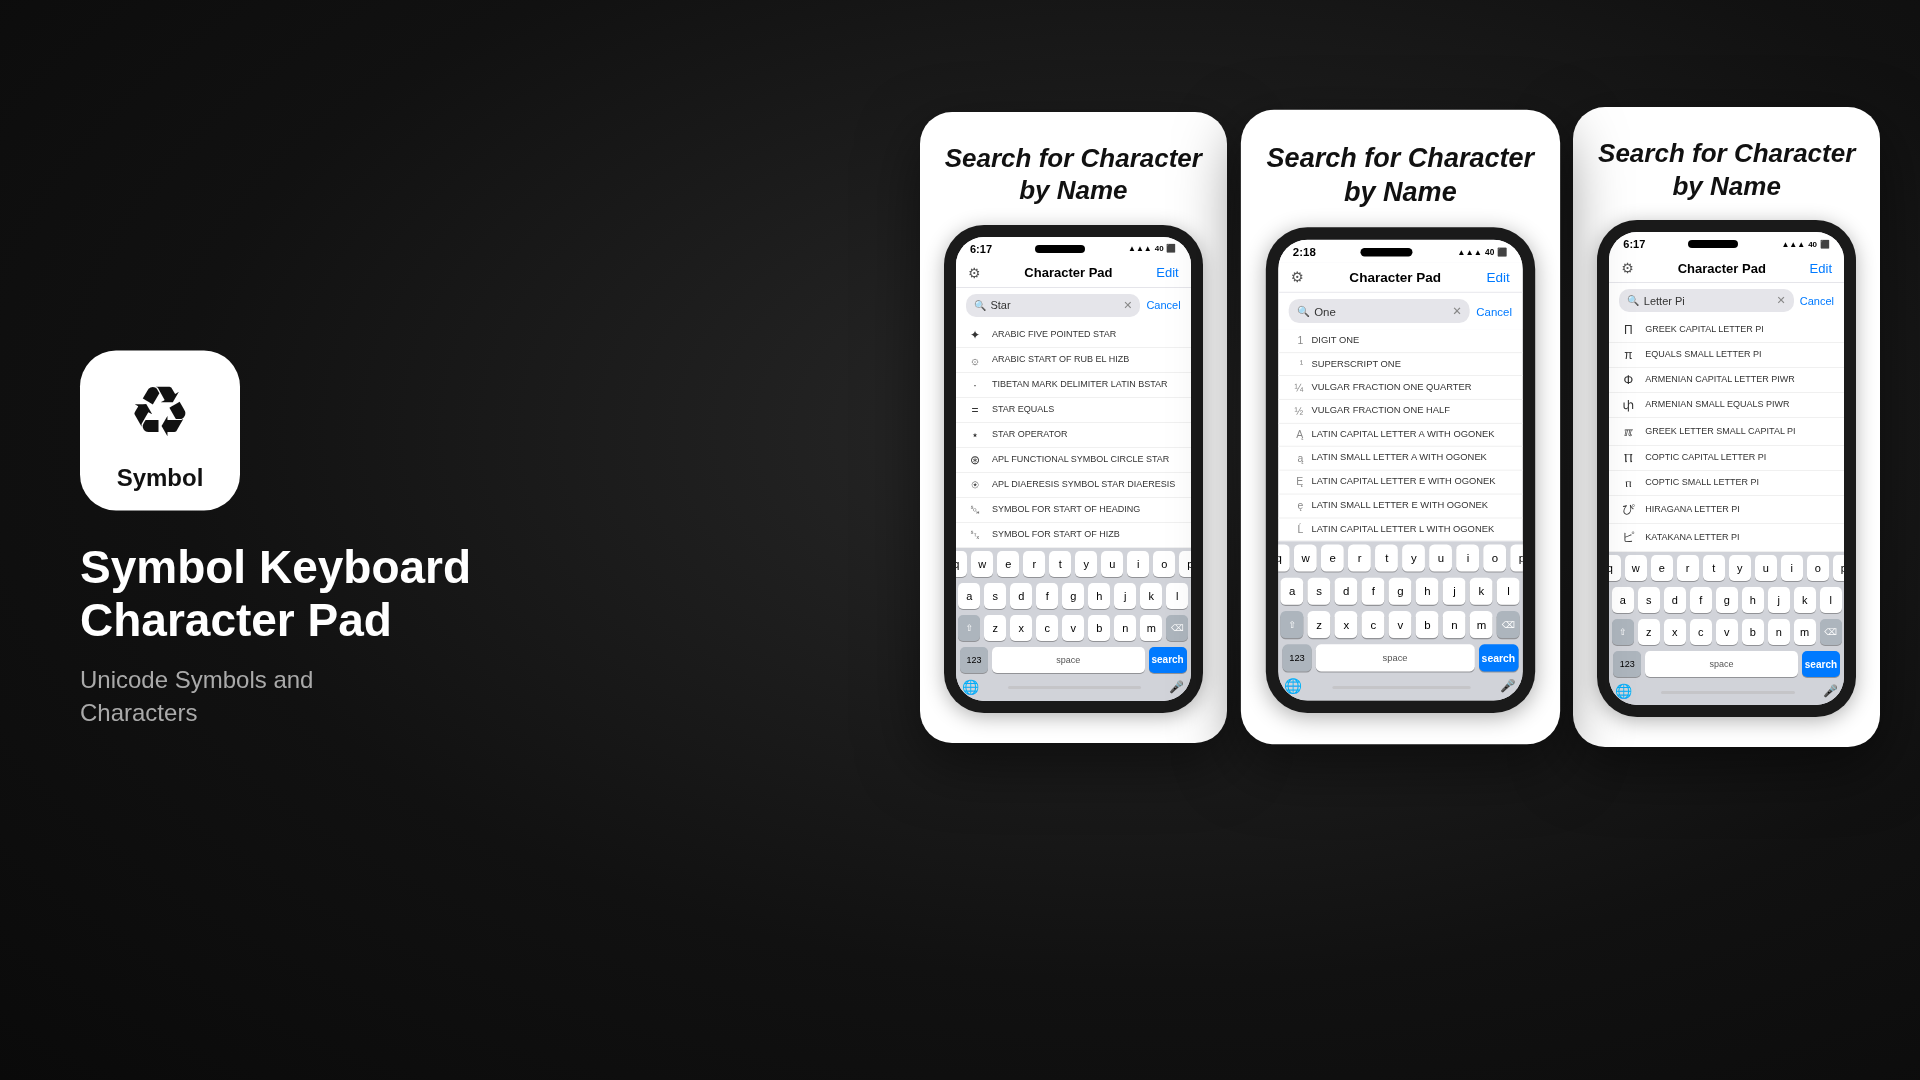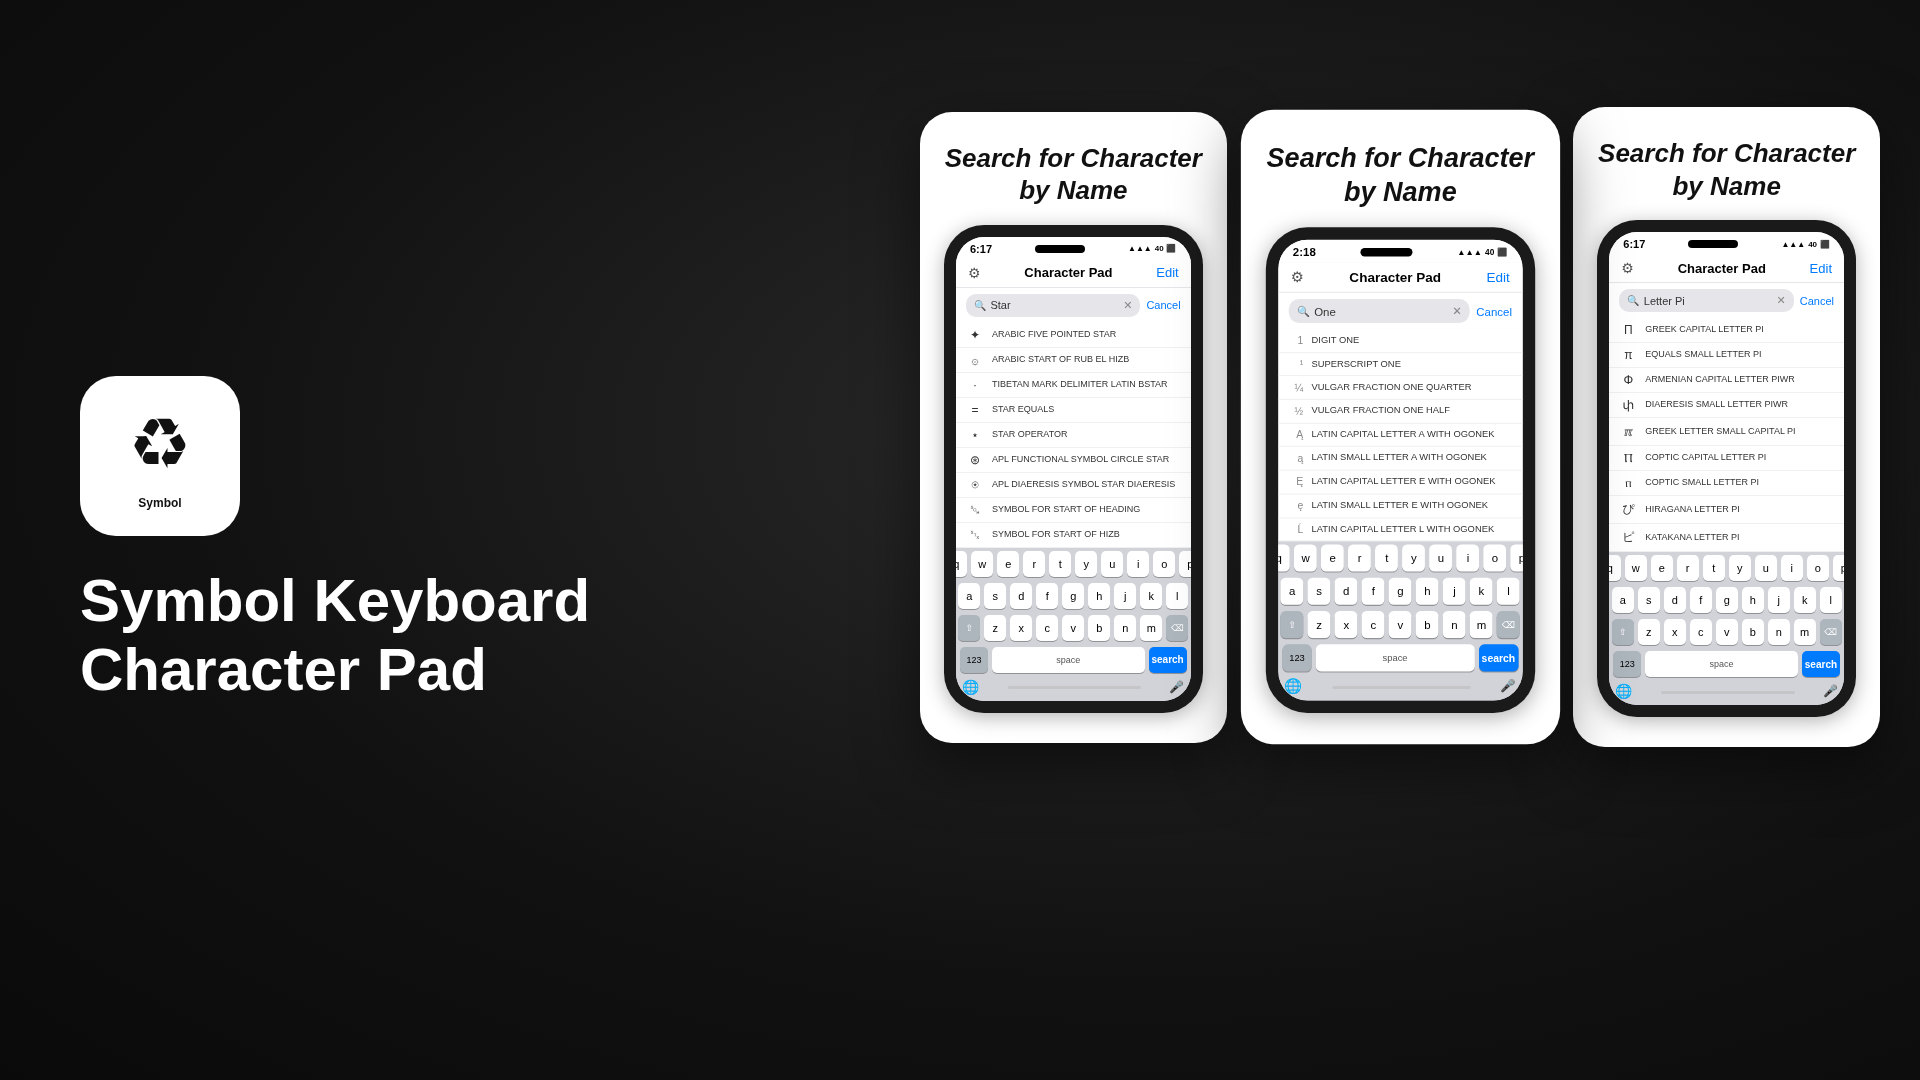--- a/index.html
+++ b/index.html
@@ -39,28 +39,28 @@
       margin-bottom: 20px;
       flex-direction: column;
     }
 
     .app-icon svg {
       width: 100px;
       height: 90px;
     }
 
     .app-icon-label {
-      font-size: 12px;
+      font-size: 24px;
       font-weight: 700;
       color: #111;
       margin-top: 3px;
     }
 
     .branding h1 {
-      font-size: 60px;
+      font-size: 46px;
       font-weight: 800;
       line-height: 1.15;
       margin-top: 30px;
       color: #fff;
     }
 
     .branding p {
       font-size: 24px;
       font-weight: 400;
       color: #aaa;
@@ -341,20 +341,21 @@
 
     <svg viewBox="0 0 100 90">
       <text x="50" y="65" text-anchor="middle" font-size="70" fill="#111">♻</text>
     </svg>
     <div class="app-icon-label">Symbol</div>
   </div>
   <h1>
     <span>Symbol Keyboard</span><br>
     <span>Character Pad</span>
   </h1>
+  <p>Unicode Symbols and<br>Characters</p>
 </div>
 
 <div class="phones-area">
 
   <div class="phone-card">
     <div class="phone-card-title">Search for Character<br>by Name</div>
     <div class="phone-mockup">
       <div class="phone-screen">
 
         <div class="phone-status-bar">
@@ -619,21 +620,21 @@
           <div class="result-item">
             <span class="result-symbol">π</span>
             <span class="result-name">EQUALS SMALL LETTER PI</span>
           </div>
           <div class="result-item">
             <span class="result-symbol">Փ</span>
             <span class="result-name">ARMENIAN CAPITAL LETTER PIWR</span>
           </div>
           <div class="result-item">
             <span class="result-symbol">փ</span>
-            <span class="result-name">DIAERESIS SMALL LETTER PIWR</span>
+            <span class="result-name">ARMENIAN SMALL EQUALS PIWR</span>
           </div>
           <div class="result-item">
             <span class="result-symbol">ℼ</span>
             <span class="result-name">GREEK LETTER SMALL CAPITAL PI</span>
           </div>
           <div class="result-item">
             <span class="result-symbol">Ⲡ</span>
             <span class="result-name">COPTIC CAPITAL LETTER PI</span>
           </div>
           <div class="result-item">

